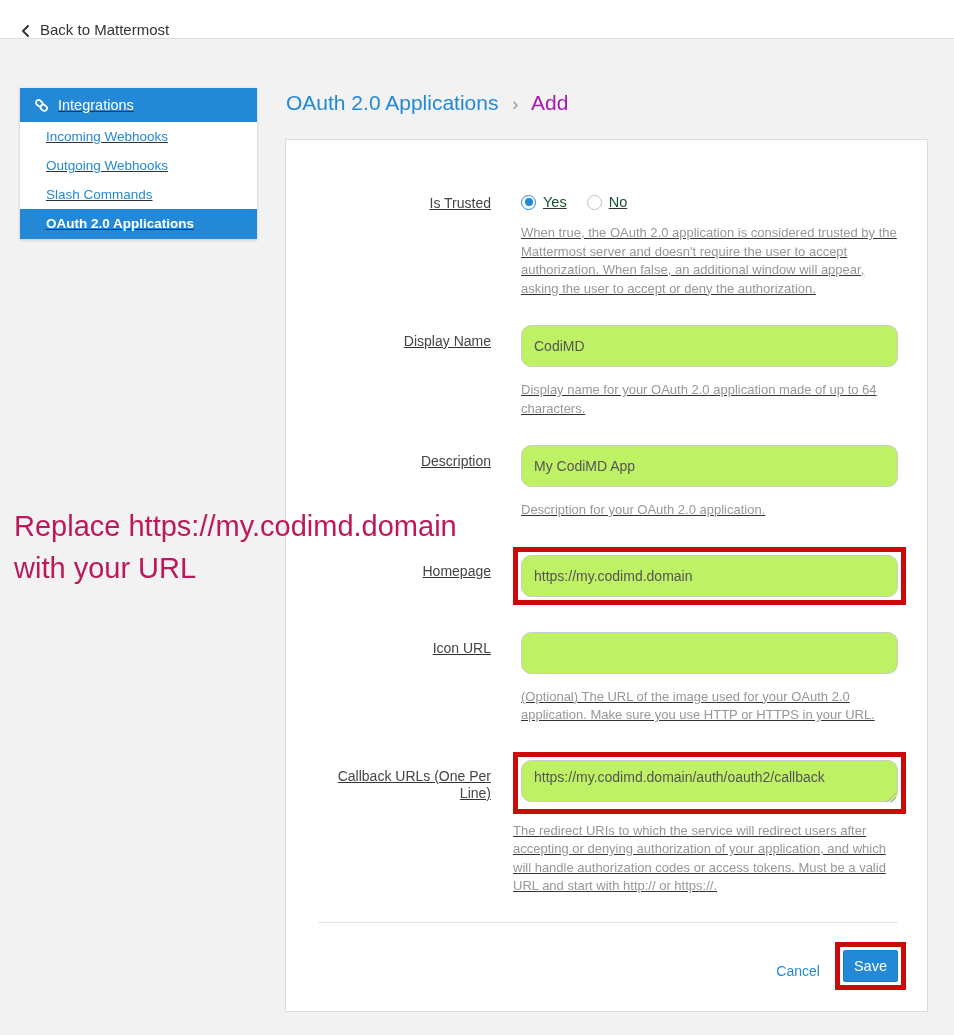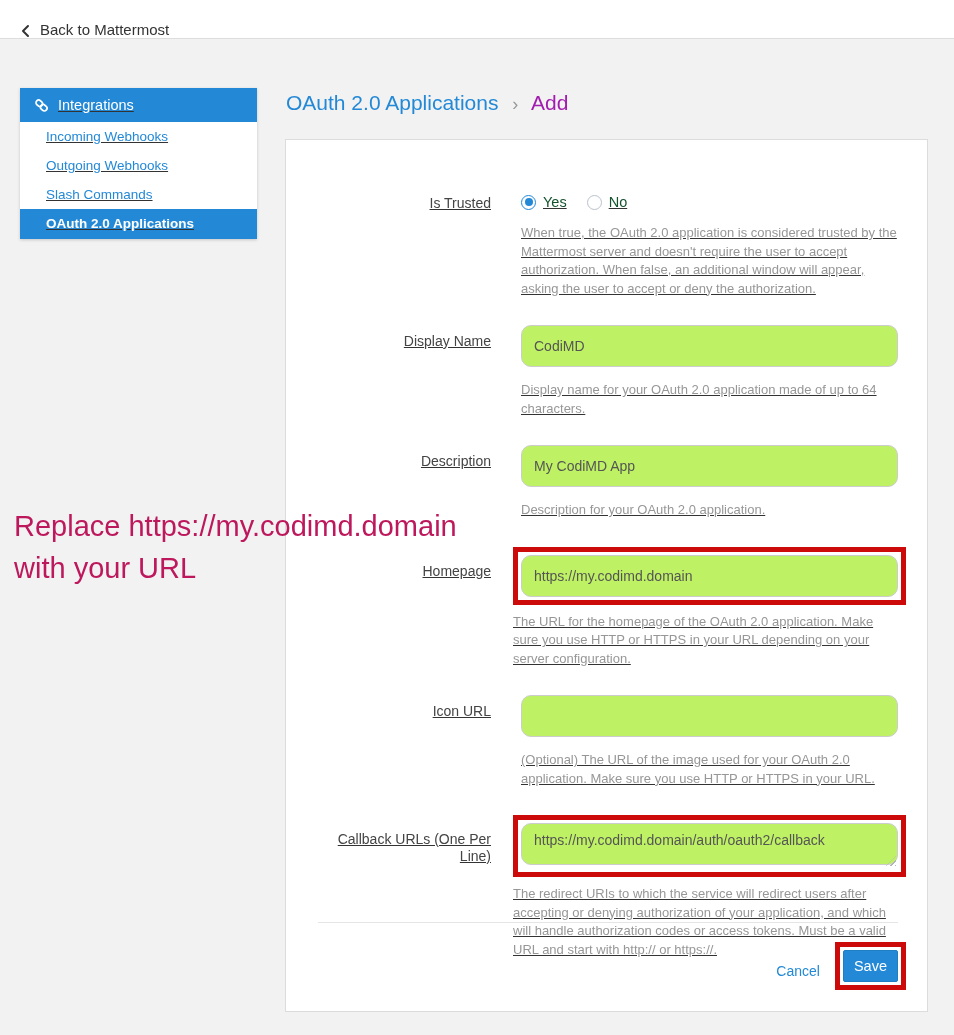--- a/index.html
+++ b/index.html
@@ -180,21 +180,20 @@
         <div class="help">Description for your OAuth 2.0 application.</div>
       </div>
     </div>
 
     <div class="form-row">
       <div class="col-label" style="padding-top:16px;">Homepage</div>
       <div class="col-control" style="margin-left:22px;">
         <span class="red-box">
           <input class="text-input" type="text" value="https://my.codimd.domain" style="">
         </span>
-        <div class="help" style="margin-top:8px;">The URL for the homepage of the OAuth 2.0 application. Make sure you use HTTP or HTTPS in your URL depending on your server configuration.</div>
       </div>
     </div>
 
     <div class="form-row">
       <div class="col-label">Icon URL</div>
       <div class="col-control">
         <input class="text-input" type="text" value="" style="">
         <div class="help">(Optional) The URL of the image used for your OAuth 2.0 application. Make sure you use HTTP or HTTPS in your URL.</div>
       </div>
     </div>

